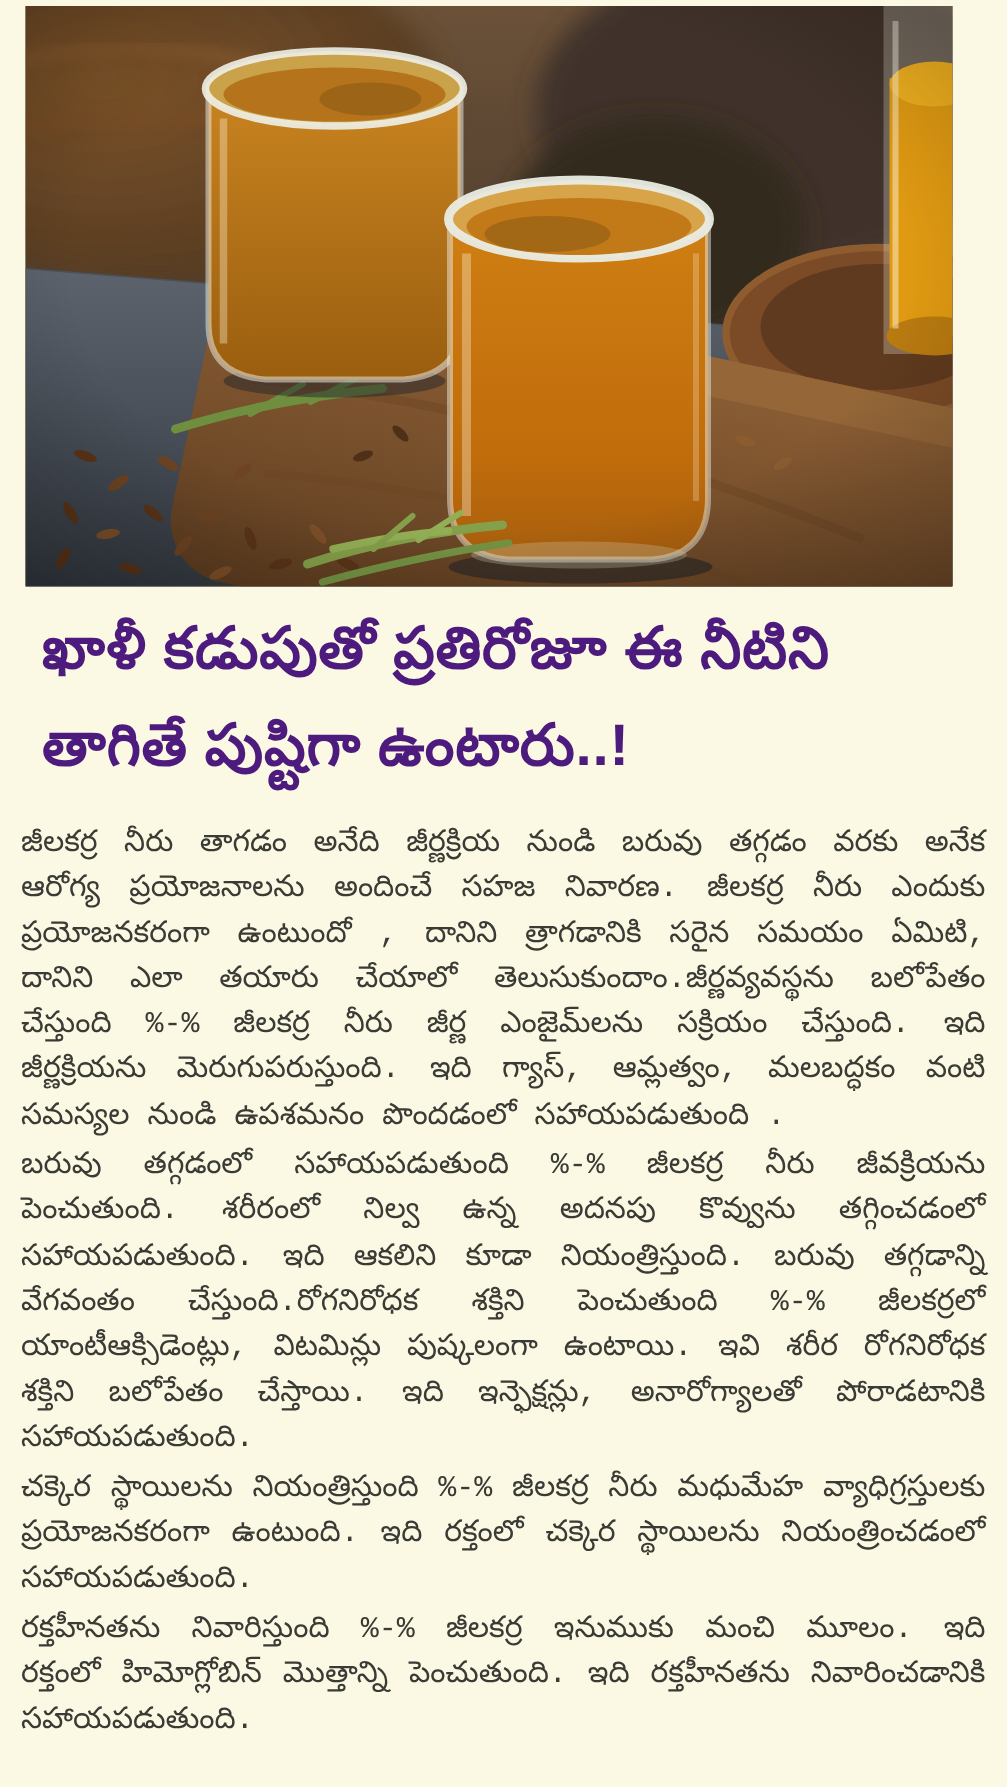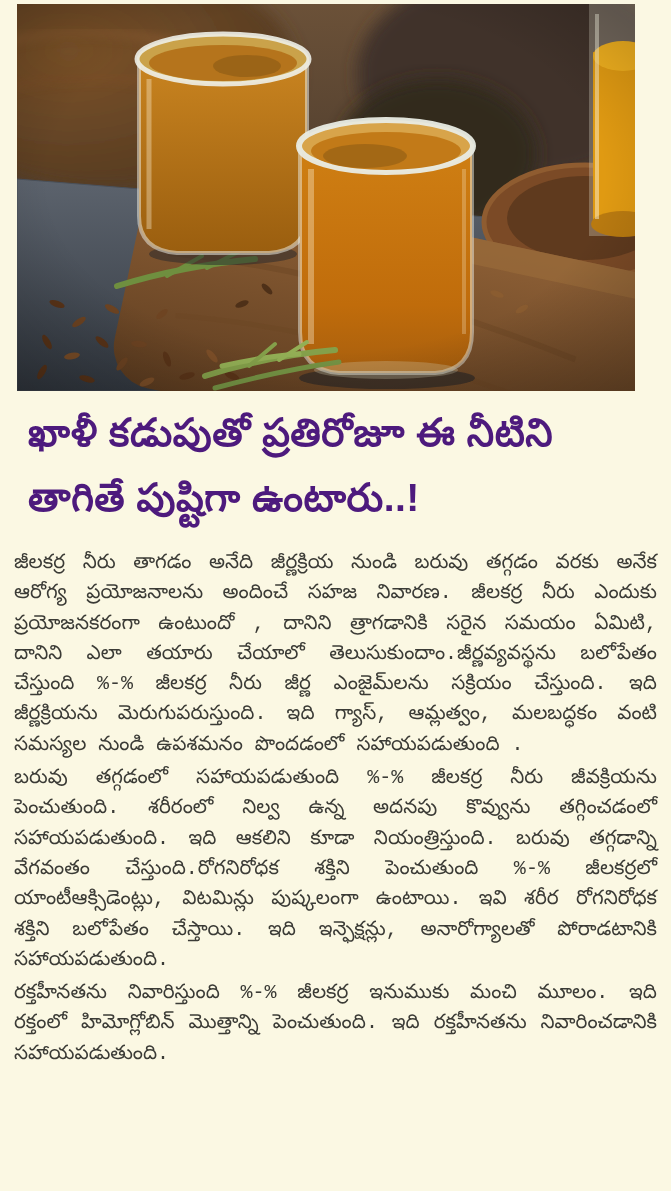--- a/index.html
+++ b/index.html
@@ -184,16 +184,17 @@
 
       <rect x="0" y="0" width="618" height="387" fill="url(#gVign)"></rect>
     </svg>
   </figure>
 
   <h1 class="headline">ఖాళీ కడుపుతో ప్రతిరోజూ ఈ నీటిని తాగితే పుష్టిగా ఉంటారు..!</h1>
 
   <div class="body-text">
     <p>జీలకర్ర నీరు తాగడం అనేది జీర్ణక్రియ నుండి బరువు తగ్గడం వరకు అనేక ఆరోగ్య ప్రయోజనాలను అందించే సహజ నివారణ. జీలకర్ర నీరు ఎందుకు ప్రయోజనకరంగా ఉంటుందో , దానిని త్రాగడానికి సరైన సమయం ఏమిటి, దానిని ఎలా తయారు చేయాలో తెలుసుకుందాం.జీర్ణవ్యవస్థను బలోపేతం చేస్తుంది %-% జీలకర్ర నీరు జీర్ణ ఎంజైమ్‌లను సక్రియం చేస్తుంది. ఇది జీర్ణక్రియను మెరుగుపరుస్తుంది. ఇది గ్యాస్, ఆమ్లత్వం, మలబద్ధకం వంటి సమస్యల నుండి ఉపశమనం పొందడంలో సహాయపడుతుంది .</p>
     <p>బరువు తగ్గడంలో సహాయపడుతుంది %-% జీలకర్ర నీరు జీవక్రియను పెంచుతుంది. శరీరంలో నిల్వ ఉన్న అదనపు కొవ్వును తగ్గించడంలో సహాయపడుతుంది. ఇది ఆకలిని కూడా నియంత్రిస్తుంది. బరువు తగ్గడాన్ని వేగవంతం చేస్తుంది.రోగనిరోధక శక్తిని పెంచుతుంది %-% జీలకర్రలో యాంటీఆక్సిడెంట్లు, విటమిన్లు పుష్కలంగా ఉంటాయి. ఇవి శరీర రోగనిరోధక శక్తిని బలోపేతం చేస్తాయి. ఇది ఇన్ఫెక్షన్లు, అనారోగ్యాలతో పోరాడటానికి సహాయపడుతుంది.</p>
+    <p>చక్కెర స్థాయిలను నియంత్రిస్తుంది %-% జీలకర్ర నీరు మధుమేహ వ్యాధిగ్రస్తులకు ప్రయోజనకరంగా ఉంటుంది. ఇది రక్తంలో చక్కెర స్థాయిలను నియంత్రించడంలో సహాయపడుతుంది.</p>
     <p>రక్తహీనతను నివారిస్తుంది %-% జీలకర్ర ఇనుముకు మంచి మూలం. ఇది రక్తంలో హిమోగ్లోబిన్ మొత్తాన్ని పెంచుతుంది. ఇది రక్తహీనతను నివారించడానికి సహాయపడుతుంది.</p>
   </div>
 
 </div>
 
 </body></html>

